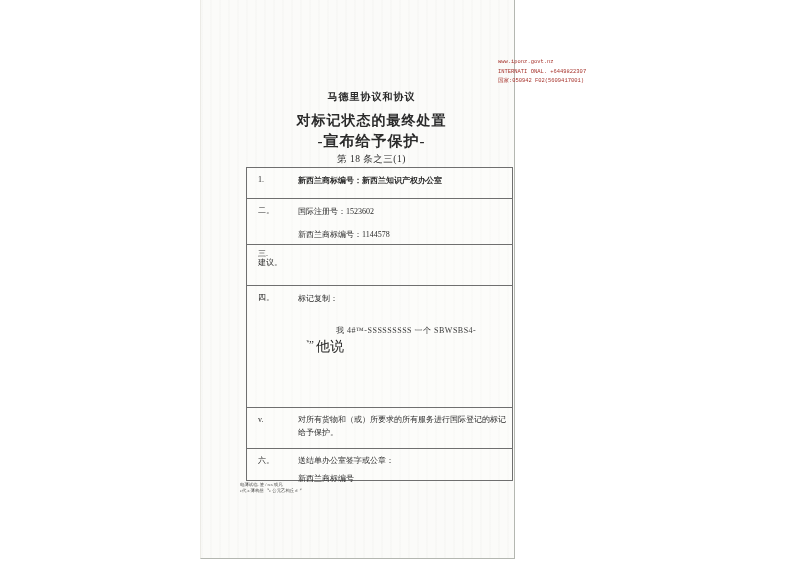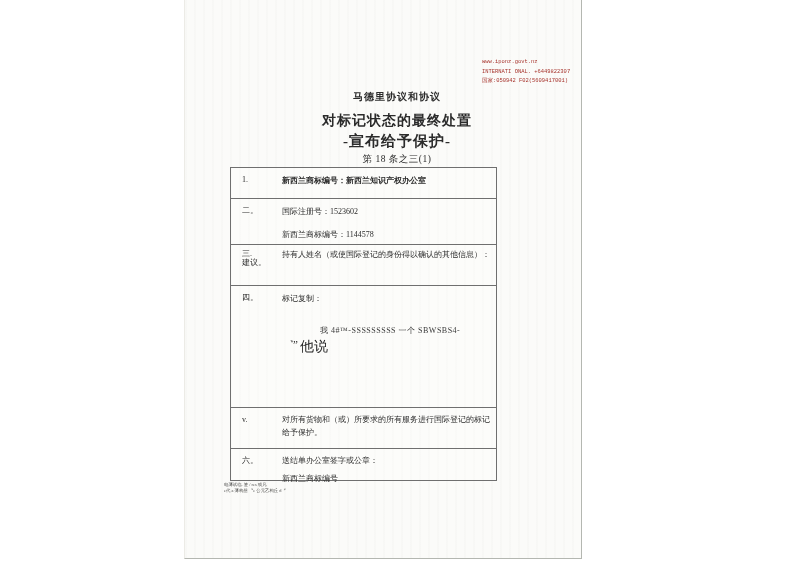--- a/index.html
+++ b/index.html
@@ -3,21 +3,21 @@
 <meta charset="utf-8">
 <style>
   html,body{margin:0;padding:0;}
   body{
     width:800px;height:565px;position:relative;overflow:hidden;
     background:#ffffff;
     font-family:"Liberation Serif", serif;
     color:#2b2b2b;
   }
   .page{
-    position:absolute;left:184px;top:0;width:398px;height:559px;
+    position:absolute;left:200px;top:0;width:315px;height:559px;
     background:#fbfbf9;
     background-image:repeating-linear-gradient(90deg,
       rgba(110,112,100,0.025) 0px, rgba(110,112,100,0.025) 2px,
       rgba(255,255,255,0) 2px, rgba(255,255,255,0) 9px);
     border-right:1px solid #b4b7b1;
     border-bottom:1px solid #b4b7b1;
     border-left:1px solid #ecebe6;
     box-sizing:border-box;
   }
   .contact{
@@ -115,21 +115,20 @@
         <div>新西兰商标编号：1144578</div>
       </div>
     </div>
 
     <div class="row r3">
       <div class="lbl">
         <div>三.</div>
         <div>建议。</div>
       </div>
       <div class="cnt">
-        <div>持有人姓名（或使国际登记的身份得以确认的其他信息）：</div>
       </div>
     </div>
 
     <div class="row r4">
       <div class="lbl">四。</div>
       <div class="cnt">
         <div>标记复制：</div>
         <div class="mark-block">
           <div class="mark-line1">我 4#™-SSSSSSSSS  一个 SBWSBS4-</div>
           <div class="mark-line2">

